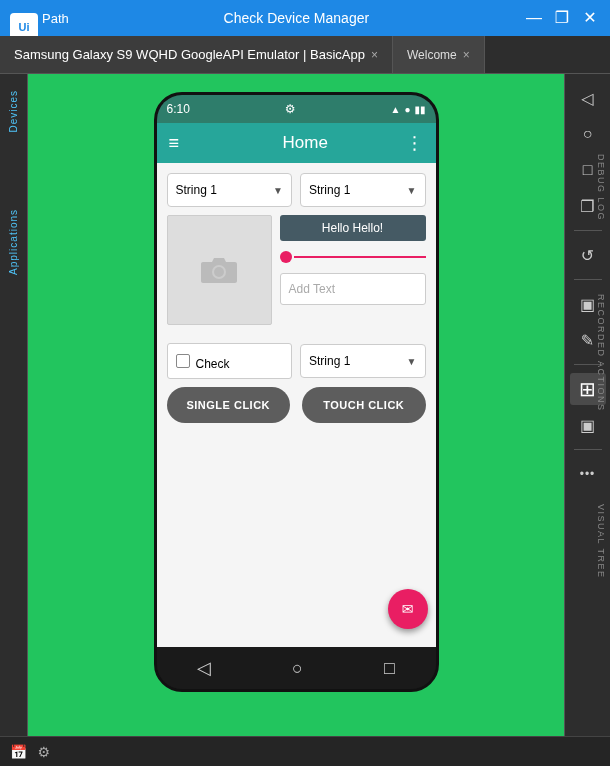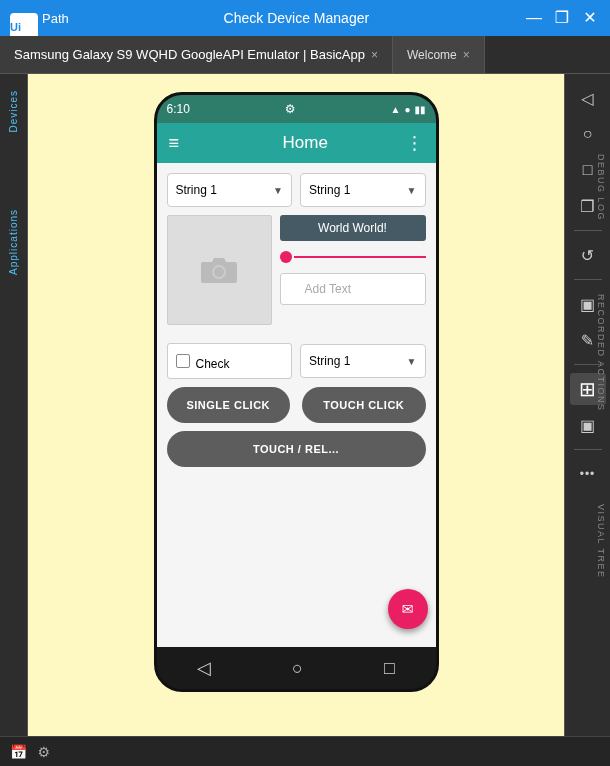--- a/index.html
+++ b/index.html
@@ -32,21 +32,21 @@
       align-items: center;
       gap: 4px;
     }
     .logo-box {
       width: 28px;
       height: 28px;
       background: white;
       border-radius: 4px;
       display: flex;
       align-items: center;
-      justify-content: flex-start;
+      justify-content: center;
       font-weight: bold;
       font-size: 11px;
       color: #1e88e5;
       margin-top: 17px;
     }
     .title-bar-title {
       color: white;
       font-size: 14px;
       font-weight: 400;
       flex: 1;
@@ -130,21 +130,21 @@
       padding: 6px 0;
       cursor: pointer;
     }
     .sidebar-label-vert.applications {
       margin-top: 60px;
     }
 
     
     .device-area {
       flex: 1;
-      background: #fef9c3;
+      background: #22c55e;
       display: flex;
       justify-content: center;
       align-items: flex-start;
       padding: 8px 0;
       position: relative;
     }
 
     
     .phone-device {
       width: 285px;
@@ -276,21 +276,21 @@
       flex: 1;
       height: 2px;
       background: #e91e63;
       margin-left: 2px;
     }
     .add-text-input {
       border: 1px solid #ccc;
       background: white;
       height: 32px;
       border-radius: 3px;
-      padding: 0 24px;
+      padding: 0 8px;
       font-size: 12px;
       color: #aaa;
       display: flex;
       align-items: center;
     }
 
     
     .check-dropdown-row {
       display: flex;
       gap: 8px;
@@ -511,21 +511,21 @@
         <div class="middle-section">
           <div class="image-placeholder">
 
             <svg width="40" height="35" viewBox="0 0 40 35" fill="none" xmlns="http://www.w3.org/2000/svg">
               <path d="M15 5 L13 9 H4 C2.9 9 2 9.9 2 11 V28 C2 29.1 2.9 30 4 30 H36 C37.1 30 38 29.1 38 28 V11 C38 9.9 37.1 9 36 9 H27 L25 5 H15Z" fill="#bbb"></path>
               <circle cx="20" cy="19" r="7" fill="#ccc"></circle>
               <circle cx="20" cy="19" r="5" fill="#bbb"></circle>
             </svg>
           </div>
           <div class="right-controls">
-            <div class="hello-world-btn">World World!</div>
+            <div class="hello-world-btn">Hello Hello!</div>
             <div class="slider-row">
               <div class="slider-dot"></div>
               <div class="slider-line"></div>
             </div>
             <div class="add-text-input">
               <span style="color:#aaa;font-size:12px;">Add Text</span>
             </div>
           </div>
         </div>
 
@@ -539,21 +539,20 @@
             <span class="dropdown-arrow">▼</span>
           </div>
         </div>
 
         <div class="btn-row">
           <div class="phone-btn">SINGLE CLICK</div>
           <div class="phone-btn">TOUCH CLICK</div>
         </div>
 
         <div class="btn-row">
-          <div class="phone-btn">TOUCH / REL...</div>
         </div>
 
       </div>
 
       <div class="fab">
         <span style="font-size:14px;">✉</span>
       </div>
 
       <div class="phone-nav-bar">
         <span class="nav-btn">◁</span>

